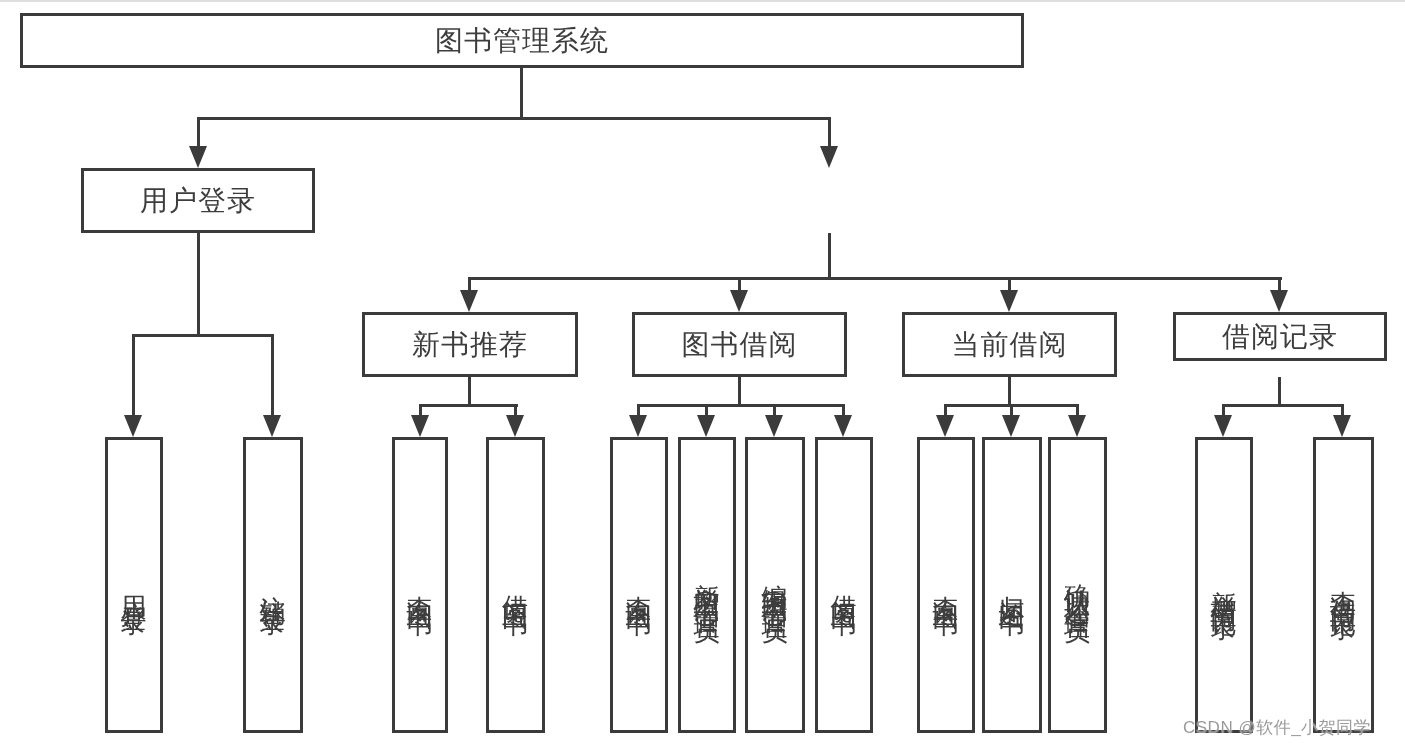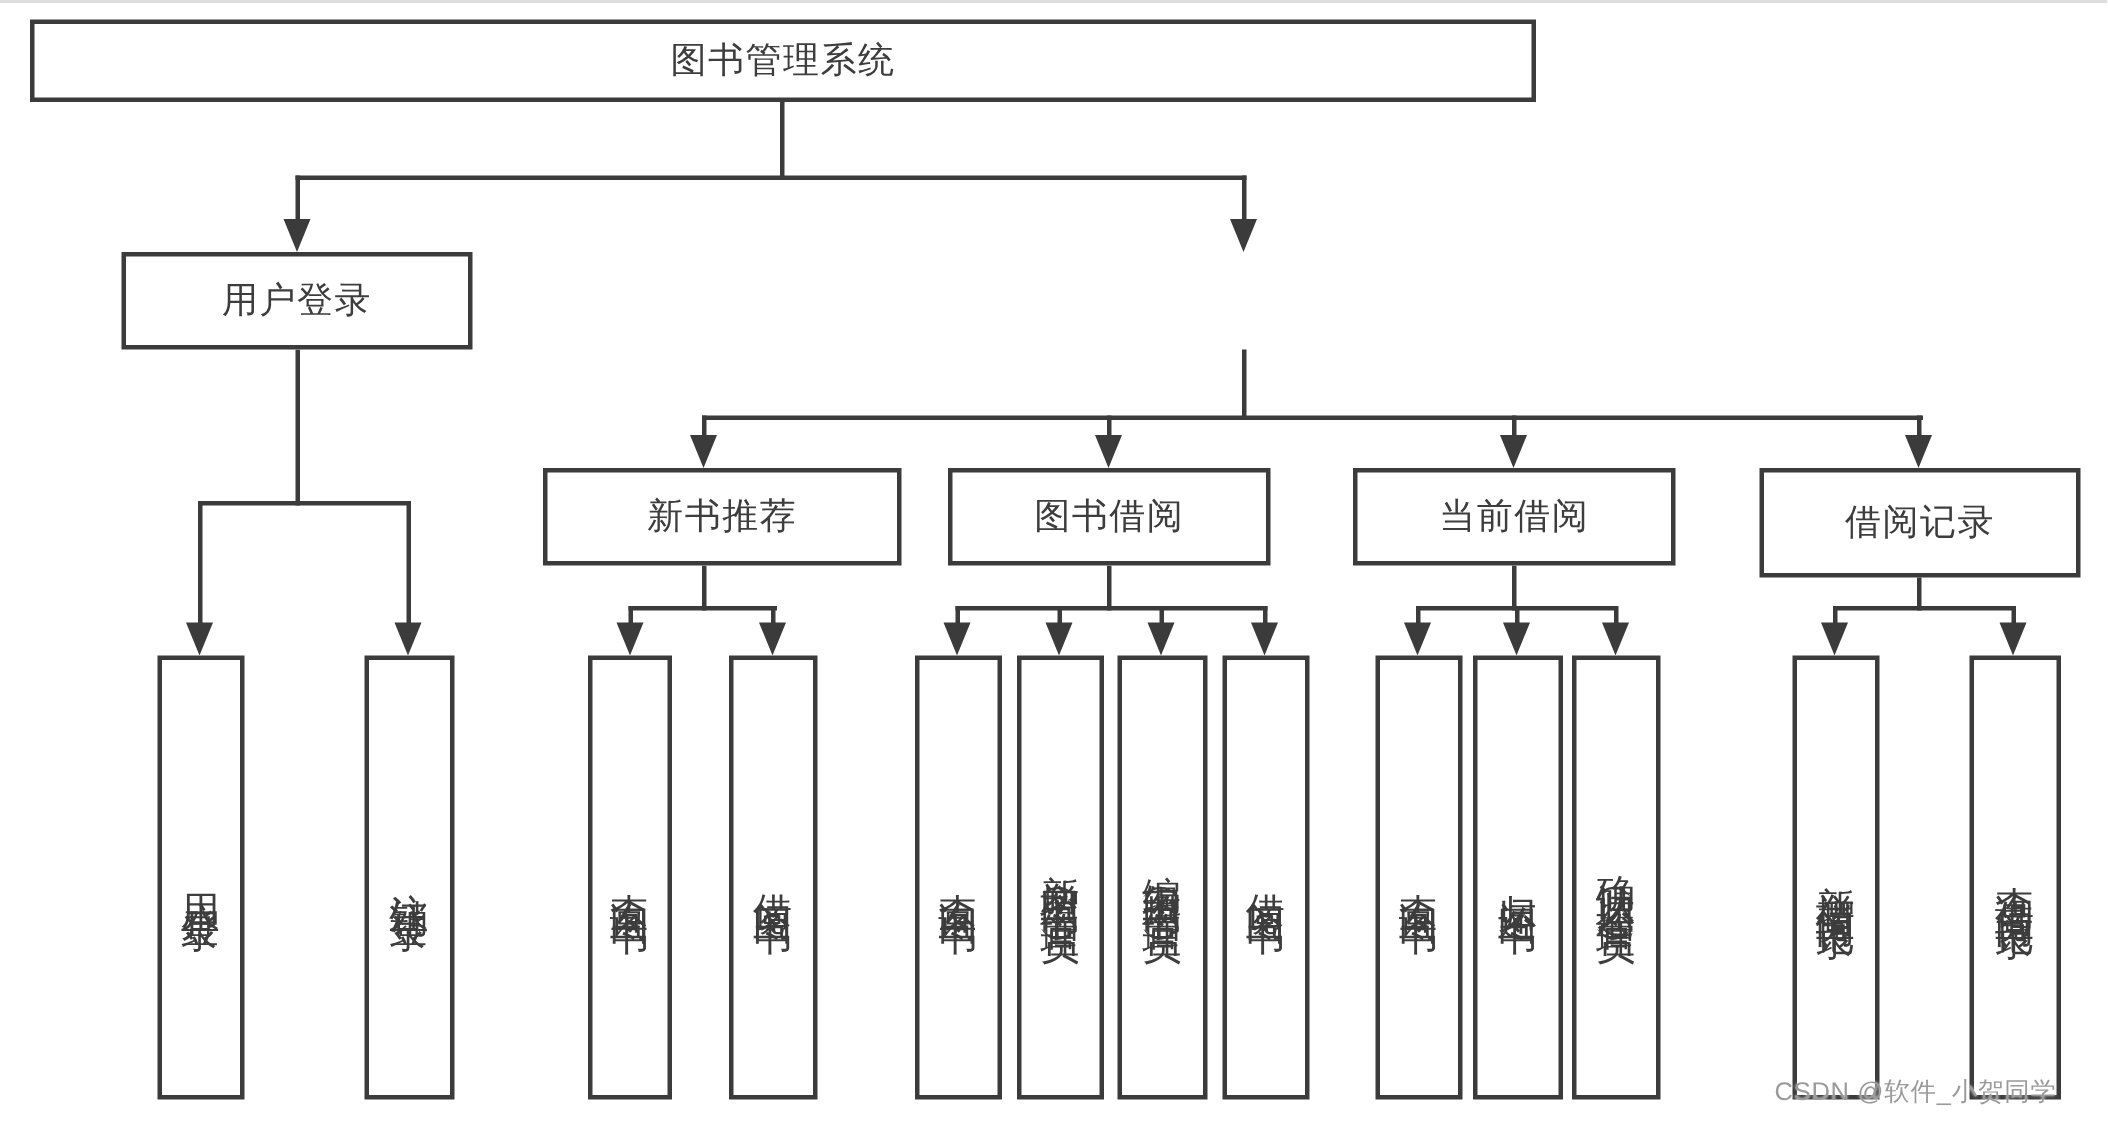--- a/index.html
+++ b/index.html
@@ -9,21 +9,21 @@
     background:#ffffff;
     font-family:"Liberation Sans","DejaVu Sans",sans-serif;
     overflow:hidden;
   }
   .topedge{position:absolute;left:0;top:0;width:1405px;height:2px;background:#dedede;}
   
   .node{
     position:absolute;box-sizing:border-box;
     border:3px solid #3b3b3b;background:#ffffff;
     display:flex;align-items:center;justify-content:center;
-    color:#3d3d3d;font-size:24px;letter-spacing:1px;
+    color:#3d3d3d;font-size:28px;letter-spacing:1px;
     white-space:nowrap;line-height:1;
   }
   .vnode{
     writing-mode:vertical-rl;text-orientation:mixed;
     letter-spacing:5px;font-size:26px;line-height:1;
   }
   
   .ln{position:absolute;background:#3b3b3b;}
   
   .ar{
@@ -106,33 +106,33 @@
 
   <div class="node" style="left:20px;top:13px;width:1004px;height:55px">
     <span>图书管理系统</span>
   </div>
 
   <div class="node" style="left:81px;top:168px;width:234px;height:65px">
     <span>用户登录</span>
   </div>
 
 
-  <div class="node" style="left:362px;top:312px;width:239px;height:65px">
+  <div class="node" style="left:362px;top:312px;width:216px;height:65px">
     <span>新书推荐</span>
   </div>
 
   <div class="node" style="left:902px;top:312px;width:215px;height:65px">
     <span>当前借阅</span>
   </div>
 
   <div class="node" style="left:632px;top:312px;width:215px;height:65px">
     <span>图书借阅</span>
   </div>
 
-  <div class="node" style="left:1173px;top:312px;width:214px;height:73px">
+  <div class="node" style="left:1173px;top:312px;width:214px;height:49px">
     <span>借阅记录</span>
   </div>
 
   <div class="node vnode" style="left:105px;top:437px;width:58px;height:296px">
     <span>用户登录</span>
   </div>
   <div class="node vnode" style="left:243px;top:437px;width:60px;height:296px">
     <span>注销登录</span>
   </div>
 

